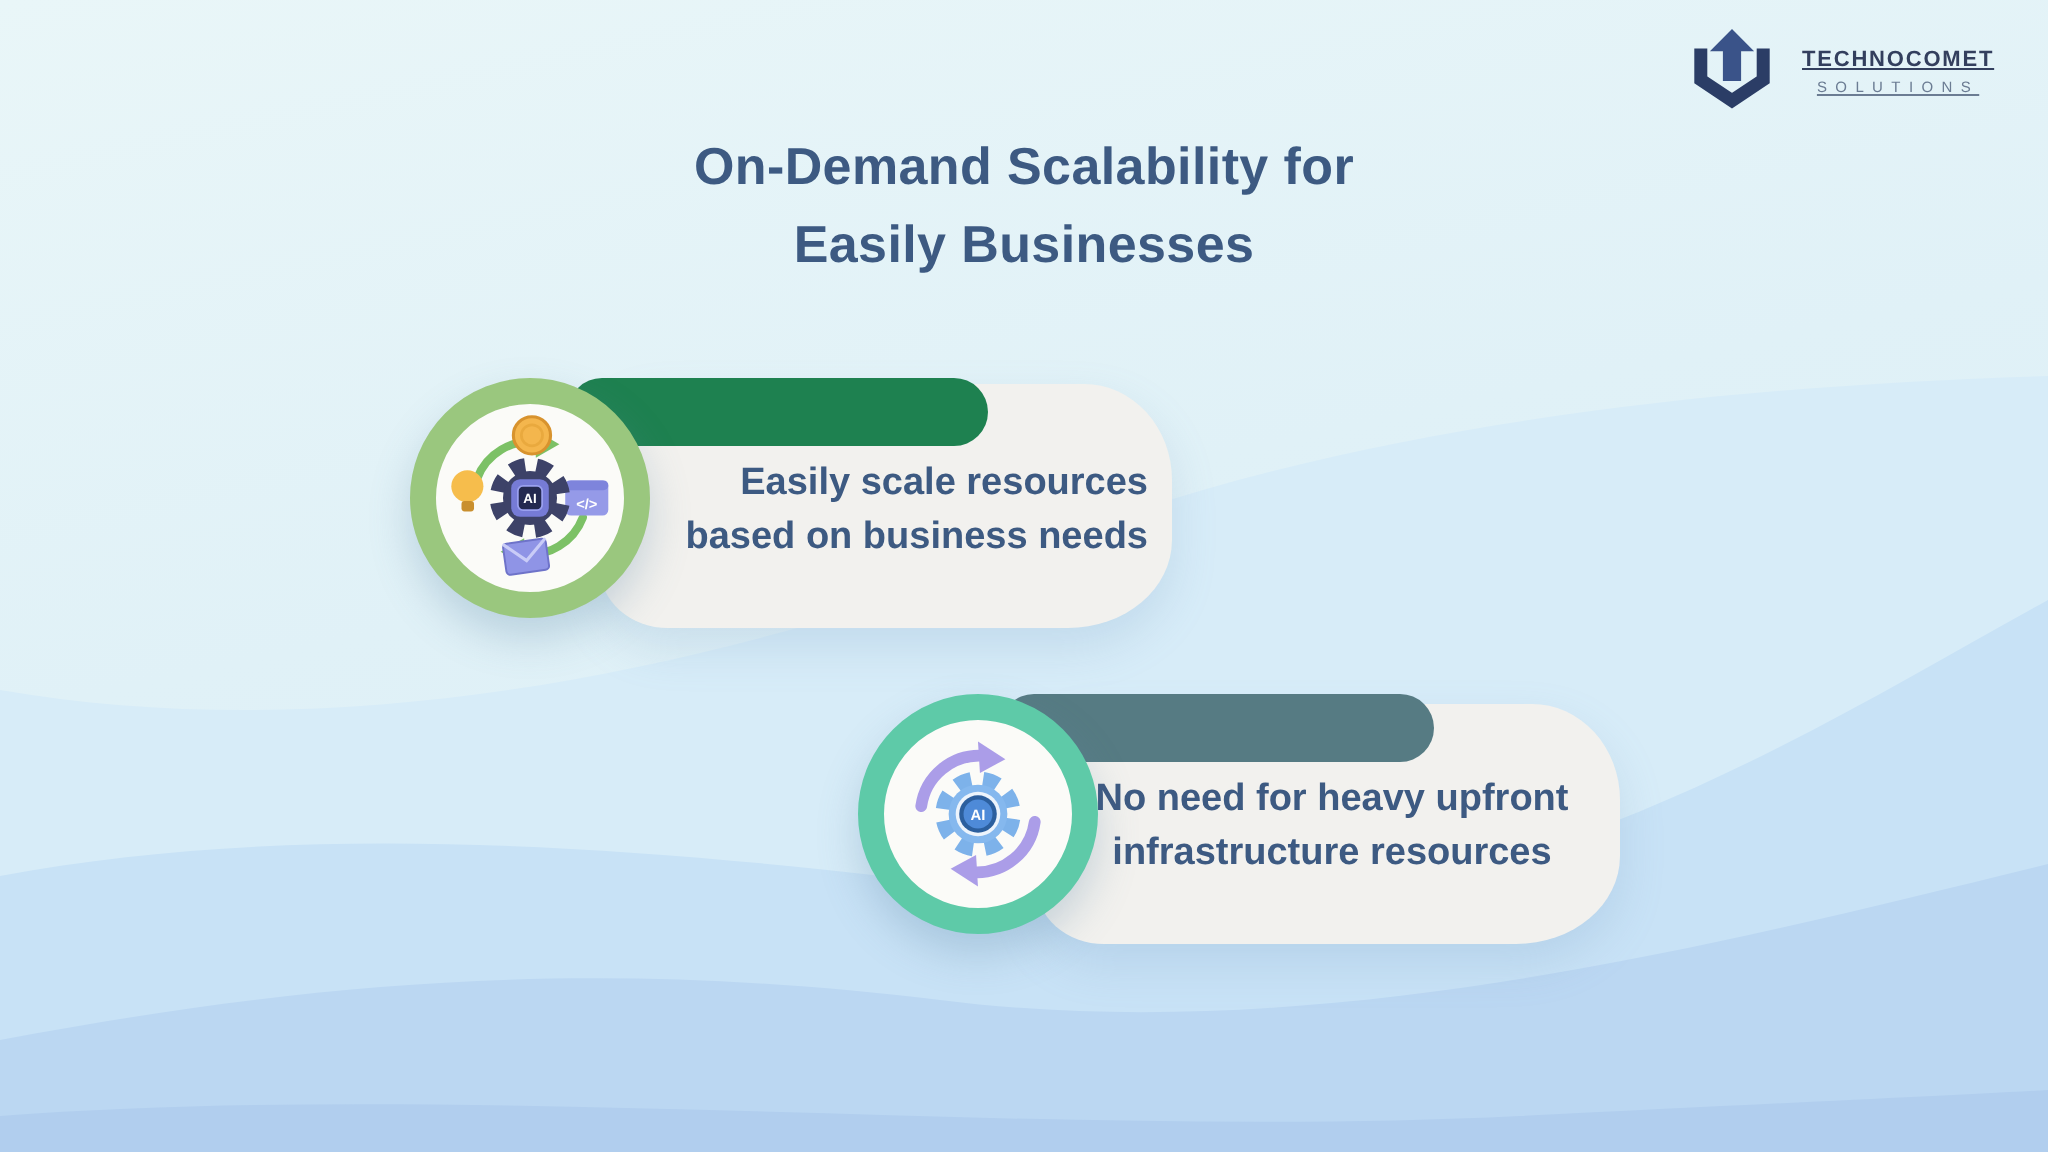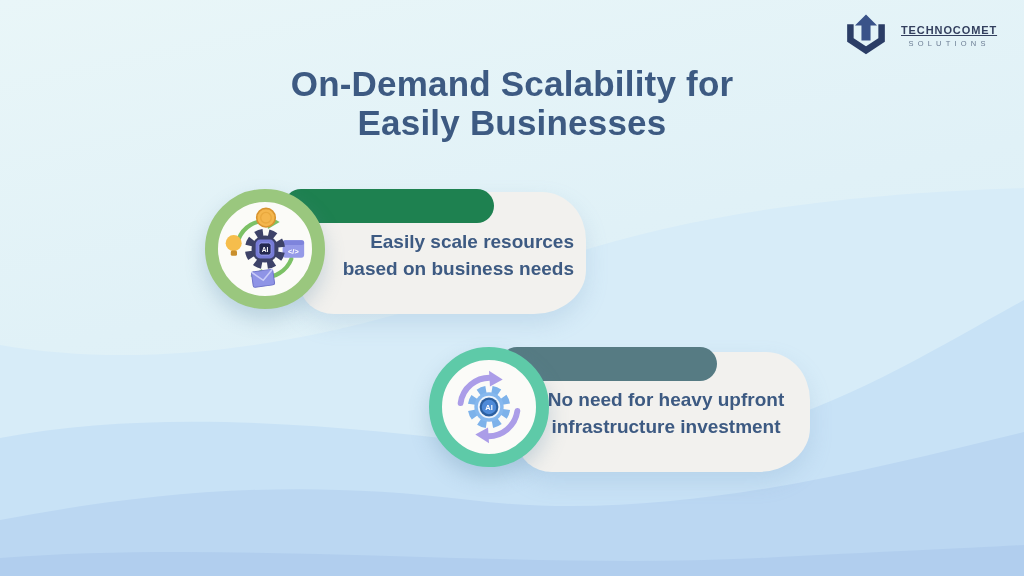--- a/index.html
+++ b/index.html
@@ -8,26 +8,26 @@
     font-family:"Liberation Sans",sans-serif;
     background:linear-gradient(168deg,#e9f6f8 0%,#e0f1f7 45%,#daedf7 100%);
   }
   .waves-svg{position:absolute;left:0;top:0;width:1024px;height:576px;}
 
   
   .logo{position:absolute;left:840px;top:12px;display:flex;align-items:center;gap:9px;}
   .logo-icon{width:52px;height:48px;}
   .brand-text{display:flex;flex-direction:column;align-items:center;}
   .brand-name{font-size:11px;font-weight:700;letter-spacing:.9px;color:#333f5e;white-space:nowrap;text-decoration:underline;}
-  .brand-tagline{font-size:7.5px;font-weight:400;letter-spacing:4.2px;color:#6b7c93;margin-top:3px;white-space:nowrap;}
+  .brand-tagline{font-size:7.5px;font-weight:400;letter-spacing:4.2px;color:#6b7c93;margin-top:3px;white-space:nowrap;text-decoration:underline;}
 
   
   .title{
     position:absolute;left:0;top:64px;width:1024px;text-align:center;
-    color:#3d5a82;font-weight:700;font-size:35px;line-height:39px;letter-spacing:.2px;
+    color:#3d5a82;font-weight:700;font-size:26px;line-height:39px;letter-spacing:.2px;
   }
 
   
   .blob{
     position:absolute;background:#f2f1ee;
     box-shadow:0 10px 22px rgba(125,160,195,.22);
   }
   .blob-1{left:300px;top:192px;width:286px;height:122px;
     border-radius:30px 44px 52px 34px / 34px 48px 44px 30px;}
   .blob-2{left:518px;top:352px;width:292px;height:120px;
@@ -140,16 +140,16 @@
         <g>
           <circle r="17" fill="none" stroke="#7db2ea" stroke-width="9.5" stroke-dasharray="7.5 5.85" transform="rotate(8)"></circle>
           <circle r="15" fill="#85b8ee"></circle>
           <circle r="11.4" fill="#edf4fc"></circle>
           <circle r="9.6" fill="#2c5f9e"></circle>
           <circle r="7.4" fill="#4e8ad8"></circle>
           <text x="0" y="3" font-size="7.6" font-weight="700" fill="#ffffff" text-anchor="middle">AI</text>
         </g>
       </svg>
     </div>
-    <div class="card-text text-2">No need for heavy upfront infrastructure investment</div>
+    <div class="card-text text-2">No need for heavy upfront infrastructure resources</div>
   </div>
 
 </div>
 
 </body></html>

